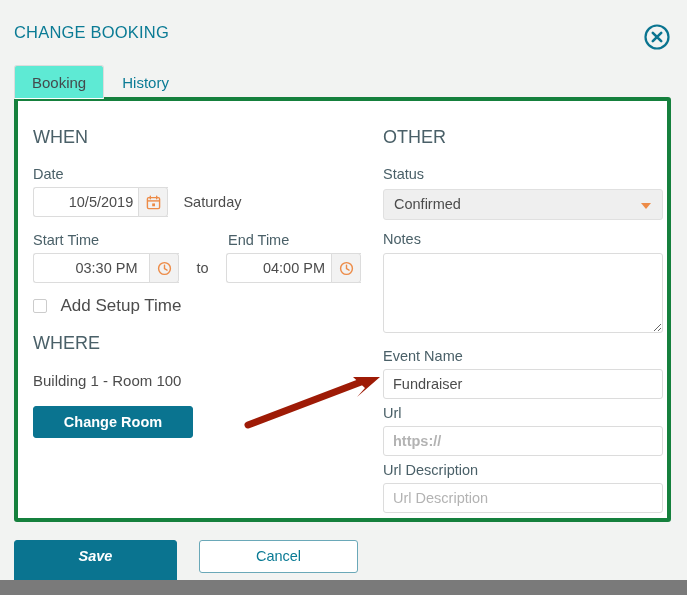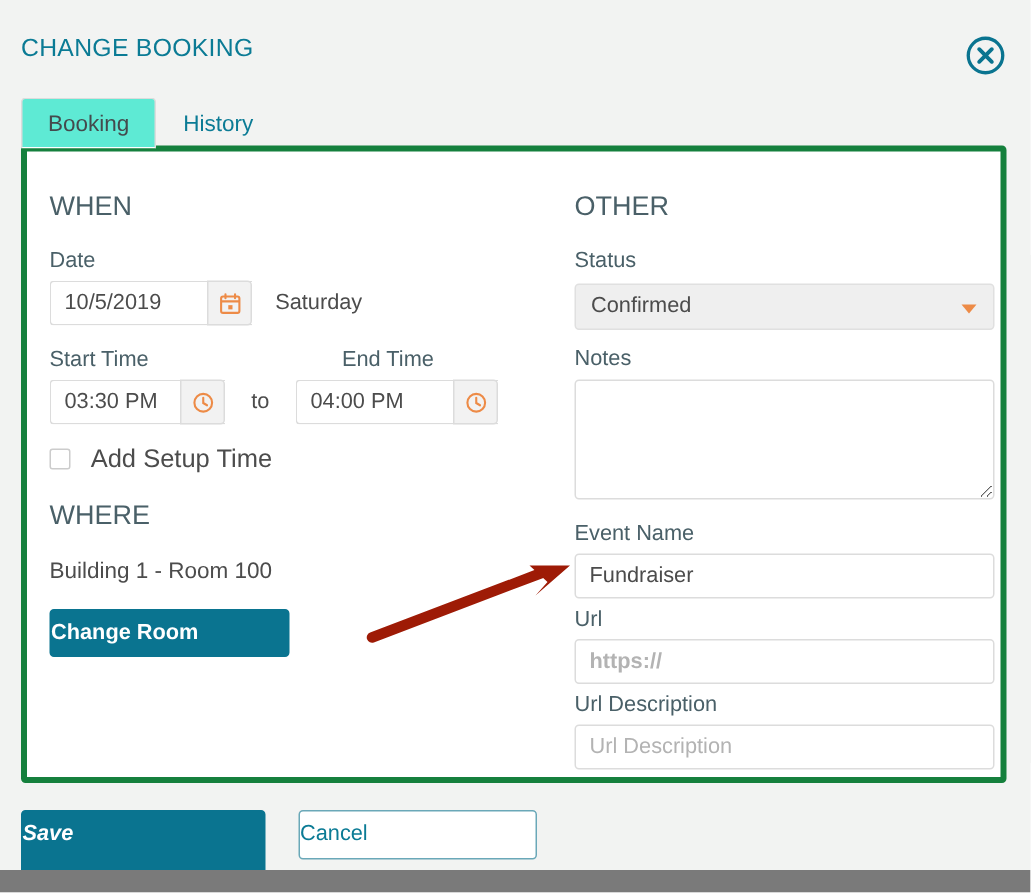--- a/index.html
+++ b/index.html
@@ -136,20 +136,21 @@
 
   
   .input-group {
     position: relative;
     display: inline-block;
     vertical-align: middle;
   }
   .input-group .txt-input {
     border-radius: 3px 0 0 3px;
     border-right: none;
+    text-align: center;
   }
   .icon-addon {
     position: absolute;
     right: 0; top: 0;
     width: 30px;
     height: 30px;
     background: #f2f2f2;
     border: 1px solid #dcdcdc;
     border-radius: 0 3px 3px 0;
     box-sizing: border-box;
@@ -193,20 +194,21 @@
     font-size: 15px;
     color: #4c4c4c;
   }
 
   .btn {
     font-family: "Liberation Sans", sans-serif;
     font-size: 14.5px;
     border-radius: 3px;
     cursor: pointer;
     box-sizing: border-box;
+    text-align: center;
   }
   .btn-primary {
     background: #0a7490;
     color: #ffffff;
     border: 1px solid #0a7490;
     font-weight: bold;
   }
   .btn-outline {
     background: #ffffff;
     color: #0b7b95;
@@ -335,21 +337,21 @@
           </span>
         </span>
         <span class="dow-text">Saturday</span>
       </div>
 
       <div class="field-label" style="position:absolute; left:0; top:131px;">Start Time</div>
       <div class="field-label" style="position:absolute; left:195px; top:131px;">End Time</div>
 
       <div style="position:absolute; left:0; top:152px;">
         <span class="input-group">
-          <input class="txt-input" style="width: 117px;" type="text" value="03:30 PM">
+          <input class="txt-input" style="width: 146px;" type="text" value="03:30 PM">
           <span class="icon-addon">
             <svg width="15" height="15" viewBox="0 0 16 16">
               <circle cx="8" cy="8" r="6.3" fill="none" stroke="#ed8b47" stroke-width="1.5"></circle>
               <path d="M8 4.4 V8.2 L10.7 9.8" fill="none" stroke="#ed8b47" stroke-width="1.5" stroke-linecap="round"></path>
             </svg>
           </span>
         </span>
         <span class="to-text" style="margin:0 13px;">to</span>
         <span class="input-group">
           <input class="txt-input" style="width: 135px;" type="text" value="04:00 PM">

